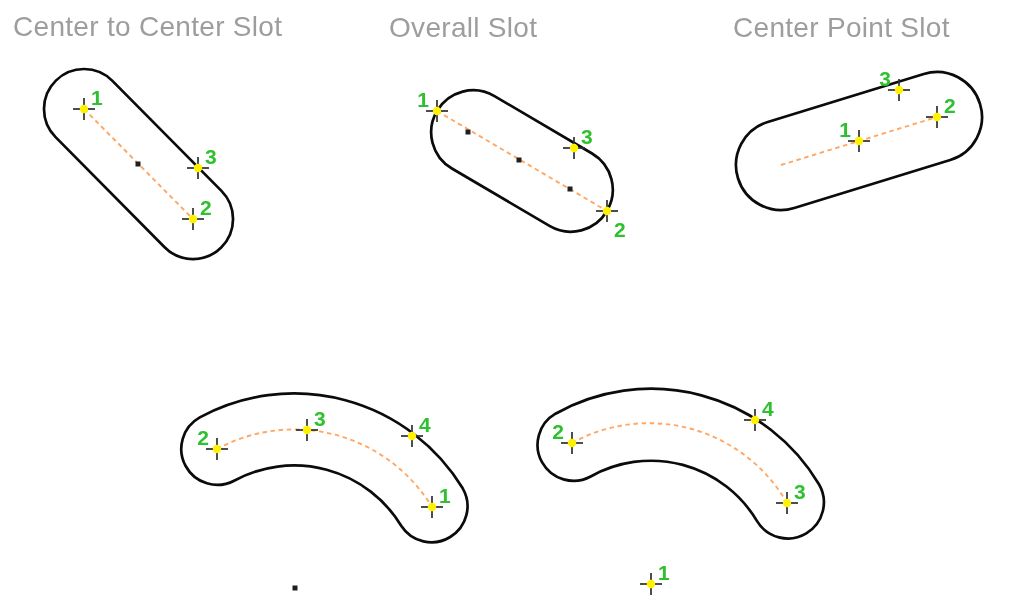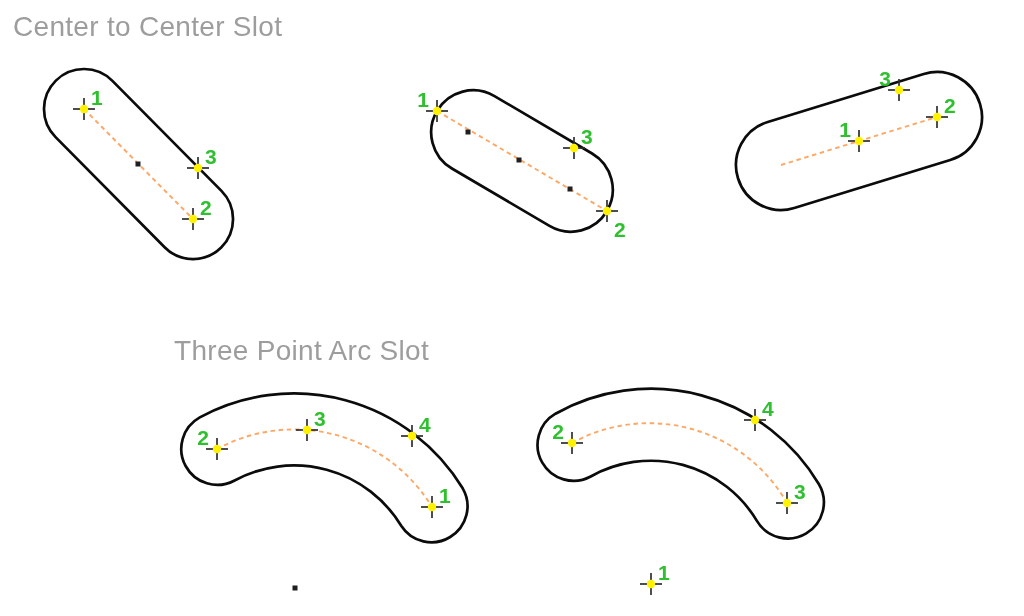--- a/index.html
+++ b/index.html
@@ -65,21 +65,22 @@
     font-family: "Liberation Sans", sans-serif;
   }
   .anchor-end { text-anchor: end; }
 </style>
 </head>
 <body>
 
 <div class="canvas">
 
   <div class="title t-center-to-center">Center to Center Slot</div>
-  <div class="title t-three-point-arc">Three Point Arc Slot</div>
+  <div class="title t-overall">Overall Slot</div>
+  <div class="title t-center-point">Center Point Slot</div>
 
   <svg class="scene" width="1024" height="616" viewBox="0 0 1024 616">
 
     <defs>
       <g id="xmark">
         <line class="marker-line" x1="0" y1="-11" x2="0" y2="11"></line>
         <line class="marker-line" x1="-11" y1="0" x2="11" y2="0"></line>
         <circle class="marker-dot" cx="0" cy="0" r="4.2"></circle>
       </g>
     </defs>

